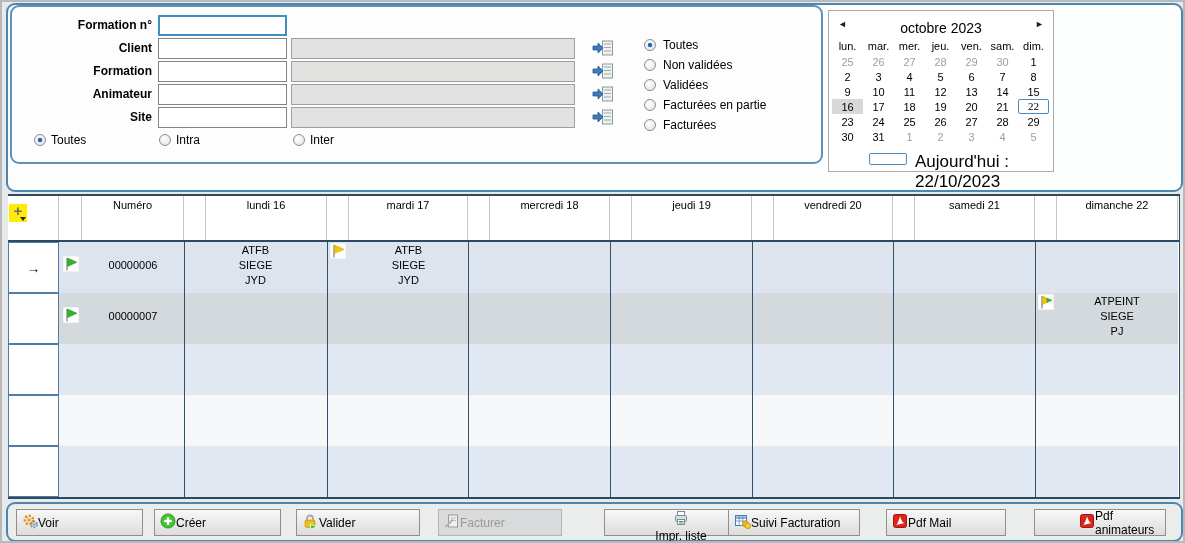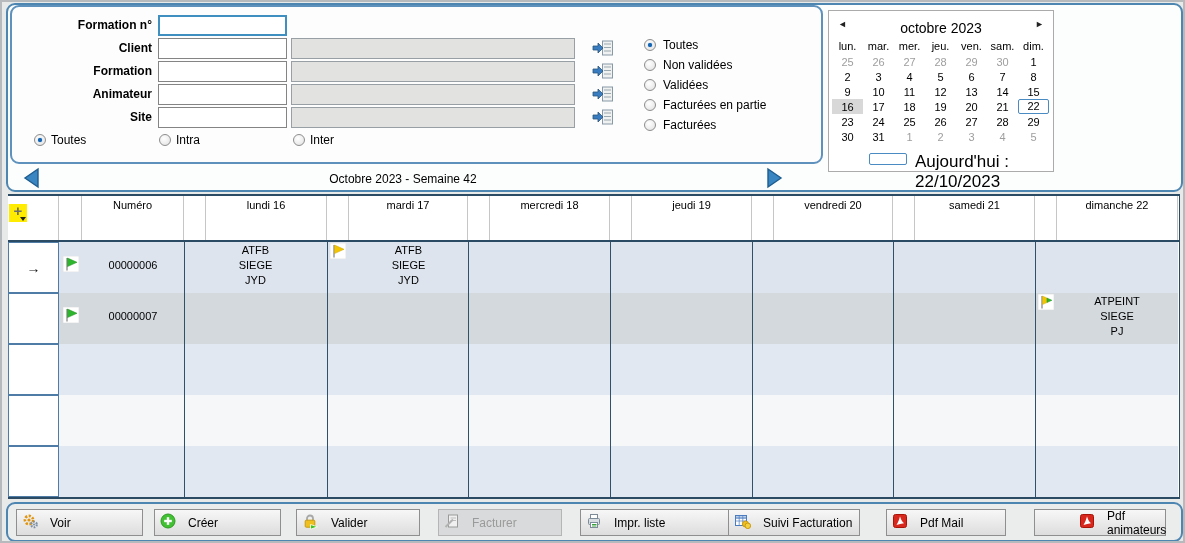--- a/index.html
+++ b/index.html
@@ -32,21 +32,21 @@
   .cal-title-row{position:relative;height:28px;}
   .cal-title{position:absolute;left:0;right:0;top:9px;text-align:center;font-size:14px;}
   .cal-arrow{position:absolute;top:8px;font-size:9px;color:#222;cursor:pointer;}
   .cal-prev{left:9px;}
   .cal-next{right:9px;}
   .cal-days,.cal-grid{display:grid;grid-template-columns:repeat(7,31px);padding-left:3px;}
   .cal-days span{text-align:center;height:15px;line-height:15px;}
   .cal-cell{text-align:center;height:15px;line-height:15px;cursor:pointer;border:1px solid transparent;}
   .cal-cell.muted{color:#9e9e9e;}
   .cal-cell.hl{background:#d8d8d8;}
-  .cal-cell.sel{border:1px solid #4b8bc4;border-radius:2px;line-height:13px;}
+  .cal-cell.sel{border:1px solid #4b8bc4;border-radius:2px;line-height:13px;font-family:Liberation Serif, serif;}
   .cal-footer{position:absolute;left:0;bottom:3px;width:100%;height:16px;}
   .cal-today-box{position:absolute;left:40px;top:1px;width:38px;height:12px;border:1px solid #4b8bc4;
     border-radius:2px;cursor:pointer;}
   .cal-today-label{position:absolute;left:86px;top:0;font-size:17px;}
   
   .week-nav{position:absolute;left:0;top:160px;width:790px;height:26px;}
   .week-title{position:absolute;left:0;right:0;top:7px;text-align:center;font-size:12px;}
   .week-arrow{position:absolute;top:2px;width:20px;height:22px;cursor:pointer;}
   .week-arrow.prev{left:14px;}
   .week-arrow.next{left:756px;}
@@ -67,21 +67,21 @@
   .sel-cell{position:absolute;left:0;width:51px;height:51px;background:#fff;
     border:1px solid #4e7ca6;display:flex;align-items:center;justify-content:center;cursor:pointer;}
   .cur-arrow{font-size:14px;font-weight:bold;color:#111;}
   .numero{position:absolute;left:74px;width:102px;text-align:center;font-size:11px;cursor:default;}
   .flag{position:absolute;width:16px;height:16px;}
   .day-cell{position:absolute;height:51px;cursor:pointer;}
   .cell-text{position:absolute;top:1px;font-size:11px;line-height:15px;white-space:pre-line;}
   
   .toolbar{position:absolute;left:4px;top:500px;width:1177px;height:40px;
     background:#ebecec;border:2px solid #4e86b2;border-radius:9px;}
-  .tb-btn{position:absolute;top:5px;height:27px;display:flex;align-items:center;gap:12px;
+  .tb-btn{position:absolute;top:5px;height:27px;display:flex;align-items:center;gap:0;
     padding-left:5px;background:linear-gradient(#f7f7f7,#dddddd);
     border:1px solid #8f8f8f;font-size:12px;cursor:pointer;}
   .tb-btn.disabled{background:#d9dadb;border:1px solid #b5b5b5;color:#9a9a9a;cursor:default;}
   .tb-btn svg{flex:0 0 auto;}
 </style>
 </head>
 <body>
 
 <div class="screen">
 
@@ -211,29 +211,20 @@
           <span class="cal-cell muted">3</span>
           <span class="cal-cell muted">4</span>
           <span class="cal-cell muted">5</span>
         </div>
       <div class="cal-footer">
         <span class="cal-today-box"></span>
         <span class="cal-today-label">Aujourd'hui : 22/10/2023</span>
       </div>
     </div>
 
-    <div class="week-nav">
-      <span class="week-arrow prev" id="week-prev"><svg width="20" height="22" viewBox="0 0 20 22">
-            <polygon points="16,2 3,11 16,20" fill="#3a86c2" stroke="#1e5d8f" stroke-width="1.4"></polygon>
-          </svg></span>
-      <span class="week-title">Octobre 2023 - Semaine 42</span>
-      <span class="week-arrow next" id="week-next"><svg width="20" height="22" viewBox="0 0 20 22">
-            <polygon points="4,2 17,11 4,20" fill="#3a86c2" stroke="#1e5d8f" stroke-width="1.4"></polygon>
-          </svg></span>
-    </div>
   </div>
 
   <div class="grid">
     <div class="grid-header" id="grid-header">
         <div class="gh-cell" style="left: 0px; width: 51px;"></div>
         <div class="gh-cell" style="left: 51px; width: 23px;"></div>
         <div class="gh-cell" style="left: 74px; width: 102px;">Numéro</div>
         <div class="gh-cell" style="left: 176px; width: 22px;"></div>
         <div class="gh-cell" style="left: 198px; width: 121px;">lundi 16</div>
         <div class="gh-cell" style="left: 319px; width: 22px;"></div>
@@ -343,21 +334,21 @@
         </div>
         <div class="tb-btn disabled" style="left: 430px; width: 124px;">
           <span><svg width="16" height="16" viewBox="0 0 16 16">
               <rect x="4.5" y="2" width="9" height="12" fill="#f0f0f0" stroke="#9a9a9a"></rect>
               <line x1="6.5" y1="5" x2="12" y2="5" stroke="#bdbdbd"></line>
               <line x1="6.5" y1="7.5" x2="12" y2="7.5" stroke="#bdbdbd"></line>
               <line x1="1.5" y1="14" x2="9" y2="6.5" stroke="#b2b2b2" stroke-width="2"></line>
             </svg></span>
           <span>Facturer</span>
         </div>
-        <div class="tb-btn" style="left: 572px; width: 149px;">
+        <div class="tb-btn" style="left: 596px; width: 149px; flex-direction: column;">
           <span><svg width="16" height="16" viewBox="0 0 16 16">
               <rect x="4.5" y="1.5" width="7" height="4" fill="#fff" stroke="#7d8b99"></rect>
               <rect x="2.5" y="5.5" width="11" height="6" rx="1" fill="#d8dde2" stroke="#7d8b99"></rect>
               <rect x="4.5" y="9.5" width="7" height="5" fill="#fff" stroke="#7d8b99"></rect>
               <line x1="6" y1="11.5" x2="10.5" y2="11.5" stroke="#3aa13a"></line>
               <line x1="6" y1="13" x2="10.5" y2="13" stroke="#3aa13a"></line>
             </svg></span>
           <span>Impr. liste</span>
         </div>
         <div class="tb-btn" style="left: 720px; width: 132px;">

